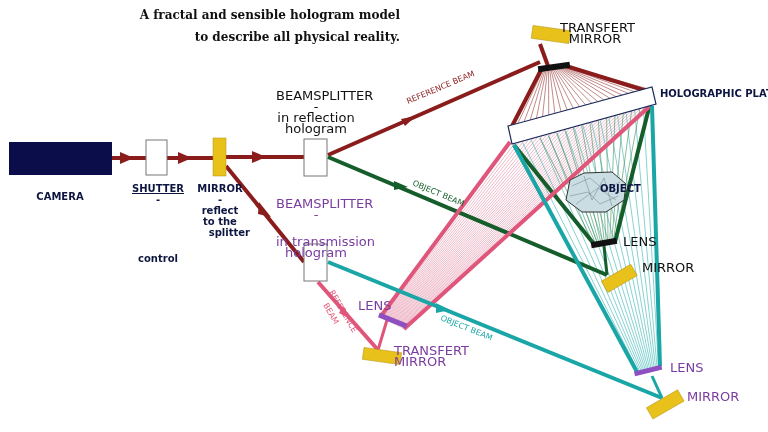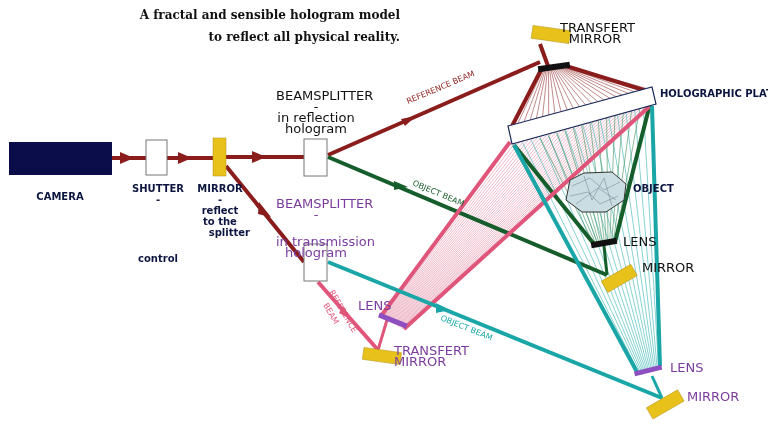--- a/index.html
+++ b/index.html
@@ -177,26 +177,26 @@
   <rect x="647" y="398" width="36" height="13" fill="#e8c21a" stroke="#b08f10" stroke-width="0.5" transform="rotate(-30 665 404)"></rect>
 
   <text x="0" y="0" font-size="8" fill="#8a1c1c" font-family="DejaVu Sans, sans-serif" transform="translate(408,104) rotate(-23)">REFERENCE BEAM</text>
   <text x="0" y="0" font-size="8" fill="#155d2a" font-family="DejaVu Sans, sans-serif" transform="translate(412,185) rotate(23)">OBJECT BEAM</text>
   <text x="0" y="0" font-size="8" fill="#e0557a" font-family="DejaVu Sans, sans-serif" transform="translate(329,292) rotate(60)">REFERENCE</text>
   <text x="0" y="0" font-size="8" fill="#e0557a" font-family="DejaVu Sans, sans-serif" transform="translate(323,305) rotate(60)">BEAM</text>
   <text x="0" y="0" font-size="8" fill="#1aa6a6" font-family="DejaVu Sans, sans-serif" transform="translate(440,320) rotate(22)">OBJECT BEAM</text>
 </svg>
 
 <div class="title" style="top:4px;">A fractal and sensible hologram model</div>
-<div class="title" style="top:26px;">to reflect all physical reality.</div>
+<div class="title" style="top:26px;">to describe all physical reality.</div>
 
 <div class="lbl bold-navy" style="left:30px; top:191px; width:60px;">CAMERA</div>
 
 <div style="position:absolute; left:128px; top:183px; width:60px;">
-  <div class="lbl bold-navy" style="position:static;">SHUTTER</div>
+  <div class="lbl bold-navy" style="position:static;text-decoration:underline;">SHUTTER</div>
   <div class="lbl bold-navy" style="position:static;">-</div>
   <div class="lbl bold-navy" style="position:static;margin-top:48px;">control</div>
 </div>
 
 <div style="position:absolute; left:190px; top:183px; width:60px;">
   <div class="lbl bold-navy" style="position:static;">MIRROR</div>
   <div class="lbl bold-navy" style="position:static;">-</div>
   <div class="lbl bold-navy" style="position:static;">reflect</div>
   <div class="lbl bold-navy" style="position:static;">to the</div>
   <div class="lbl bold-navy" style="position:static;text-align:right;">splitter</div>
@@ -215,21 +215,21 @@
   <div class="lbl purple" style="position:static;margin-top:16px;">in transmission</div>
   <div class="lbl purple" style="position:static;">hologram</div>
 </div>
 
 <div style="position:absolute; left:560px; top:22px; width:70px;">
   <div class="lbl dark" style="position:static;">TRANSFERT</div>
   <div class="lbl dark" style="position:static;">MIRROR</div>
 </div>
 
 <div class="lbl bold-navy" style="left:660px; top:88px;">HOLOGRAPHIC PLATE</div>
-<div class="lbl bold-navy" style="left:633px; top:183px;">OBJECT</div>
+<div class="lbl bold-navy" style="left:600px; top:183px;">OBJECT</div>
 <div class="lbl dark" style="left:623px; top:236px;">LENS</div>
 <div class="lbl dark" style="left:642px; top:262px;">MIRROR</div>
 
 <div class="lbl purple" style="left:358px; top:300px;">LENS</div>
 <div style="position:absolute; left:394px; top:345px; width:50px;">
   <div class="lbl purple" style="position:static;">TRANSFERT</div>
   <div class="lbl purple" style="position:static;">MIRROR</div>
 </div>
 
 <div class="lbl purple" style="left:670px; top:362px;">LENS</div>

